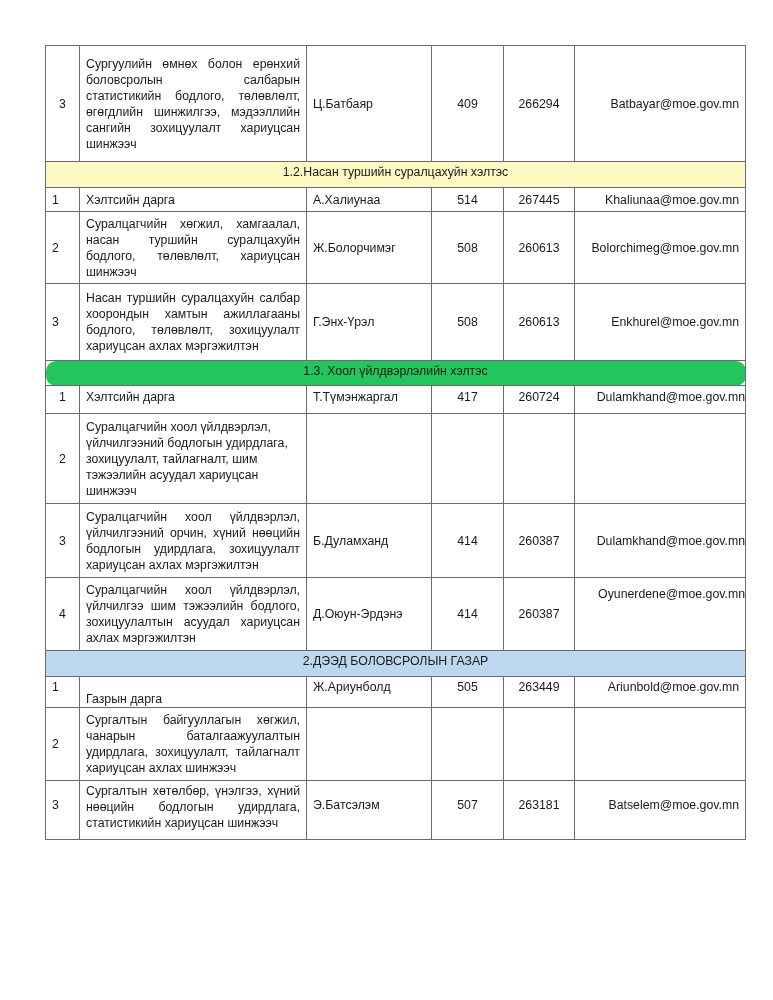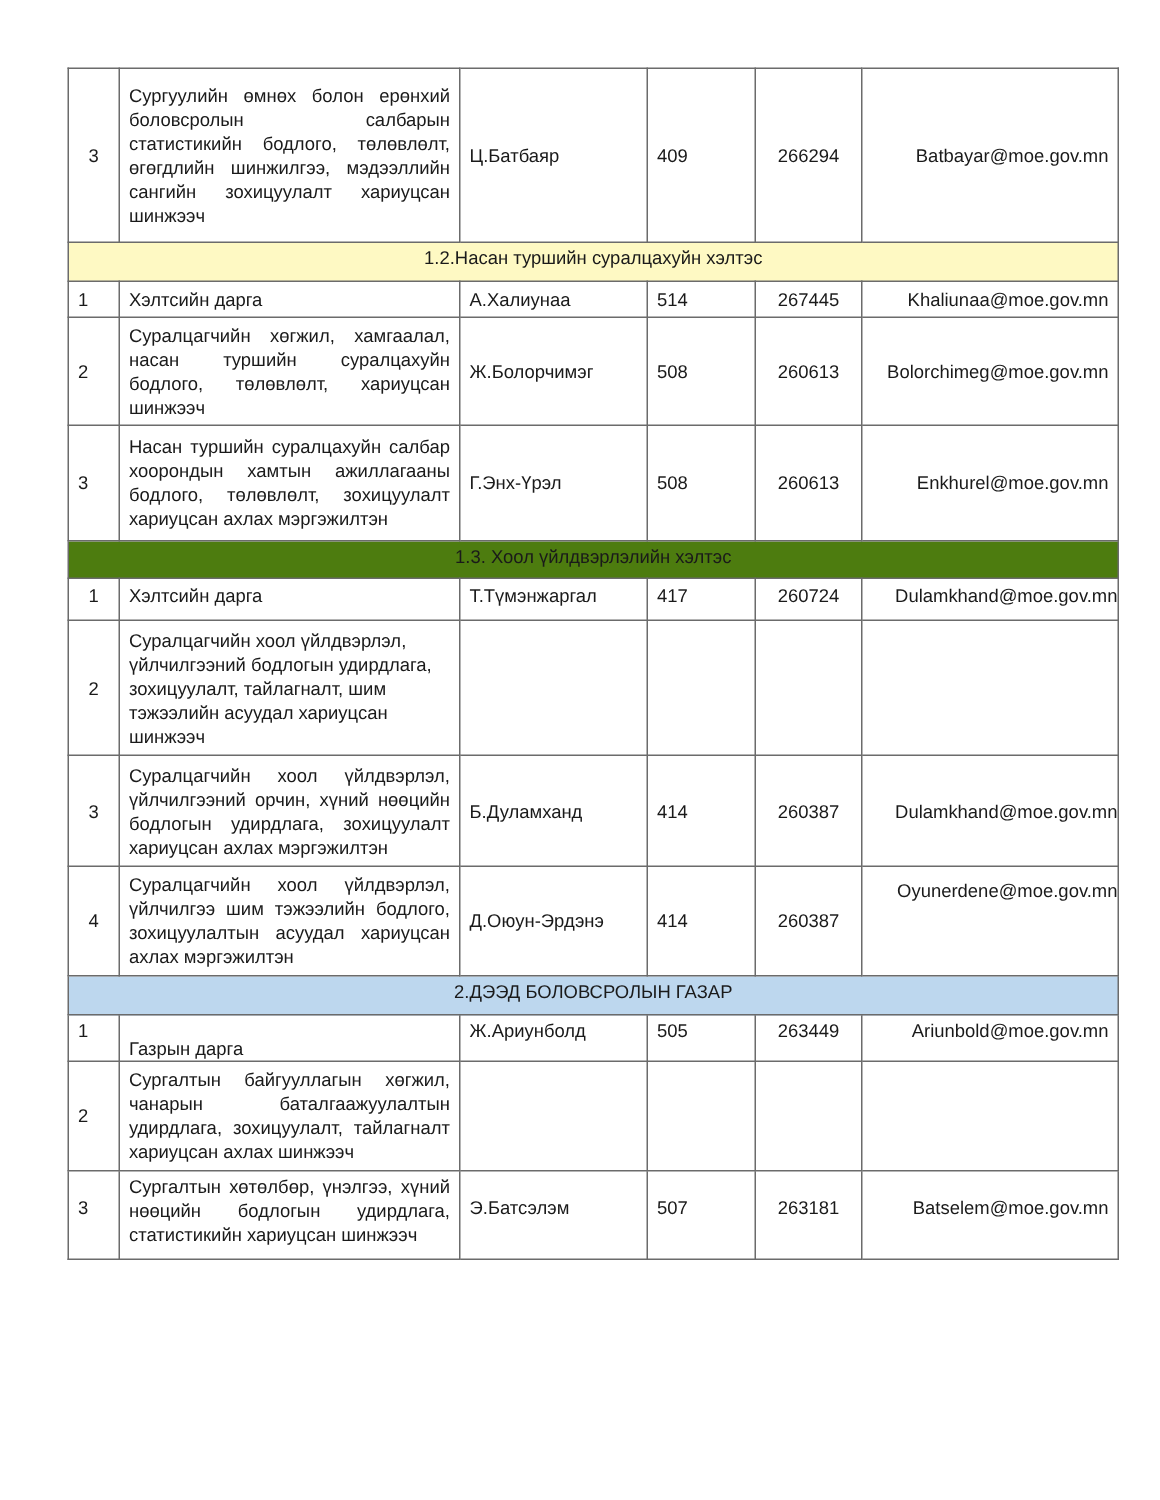--- a/index.html
+++ b/index.html
@@ -3,21 +3,21 @@
 <meta charset="utf-8">
 <style>
   html, body { margin:0; padding:0; background:#ffffff; }
   body { width:773px; height:1000px; position:relative; overflow:hidden;
          font-family:"Liberation Sans", sans-serif; font-size:12.3px; color:#1a1a1a; }
   table { position:absolute; left:45px; top:45px; border-collapse:collapse; table-layout:fixed; width:700px; }
   td { border:1px solid #6b6b6b; padding:0 6px; vertical-align:middle; line-height:16px; }
   td.num { text-align:center; padding:0 3px; }
   td.role { text-align:justify; text-align-last:left; }
   td.name { padding-left:6px; }
-  td.room { }
+  td.room { text-align:center; }
   td.phone { text-align:center; padding-left:6px;margin-top:44px; }
   td.email { text-align:right; padding-left:7px; }
   tr.first td { border-top:none; }
   td.sec { text-align:center; padding:2px 0 0 0; vertical-align:top; }
   tr.sec-a td { background:#d9e0f1; }
   tr.sec-b td { background:#bdd7ee; }
   .top { vertical-align:top; padding-top:6px; }
   .phone-r { padding-left:14px; }
   .email-c { text-align:center; padding:0; }
 </style>
@@ -67,21 +67,21 @@
     <tr style="height:77px">
       <td class="num" style="text-align:left;padding-left:6px">3</td>
       <td class="role">Насан туршийн суралцахуйн салбар хоорондын хамтын ажиллагааны бодлого, төлөвлөлт, зохицуулалт хариуцсан ахлах мэргэжилтэн</td>
       <td class="name">Г.Энх-Үрэл</td>
       <td class="room">508</td>
       <td class="phone">260613</td>
       <td class="email">Enkhurel@moe.gov.mn</td>
     </tr>
 
     <tr class="sec-a" style="height:25px">
-      <td class="sec" colspan="6" style="background: #4d7c0f;">1.3. Хоол үйлдвэрлэлийн хэлтэс</td>
+      <td class="sec" colspan="6" style="background: #22c55e; border-radius: 10px;">1.3. Хоол үйлдвэрлэлийн хэлтэс</td>
     </tr>
     <tr style="height:28px">
       <td class="num top" style="padding-top:3px">1</td>
       <td class="role top" style="padding-top:3px">Хэлтсийн дарга</td>
       <td class="name top" style="padding-top:3px">Т.Түмэнжаргал</td>
       <td class="room top" style="padding-top:3px">417</td>
       <td class="phone top" style="padding-top:3px">260724</td>
       <td class="email email-c top" style="padding-top:3px">Dulamkhand@moe.gov.mn</td>
     </tr>
     <tr style="height:90px">

